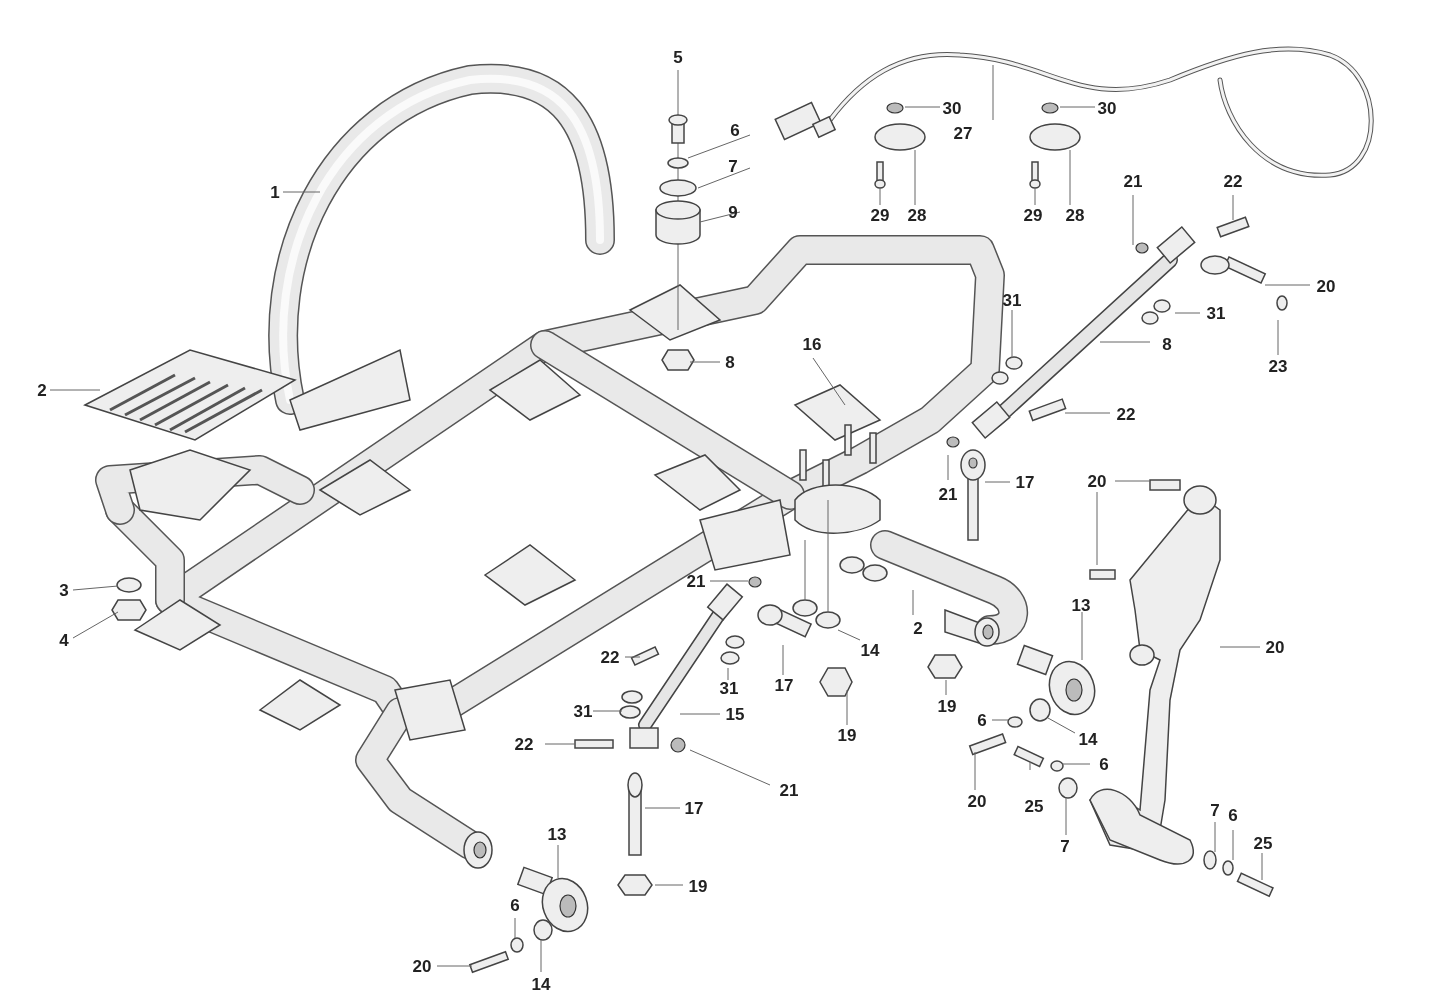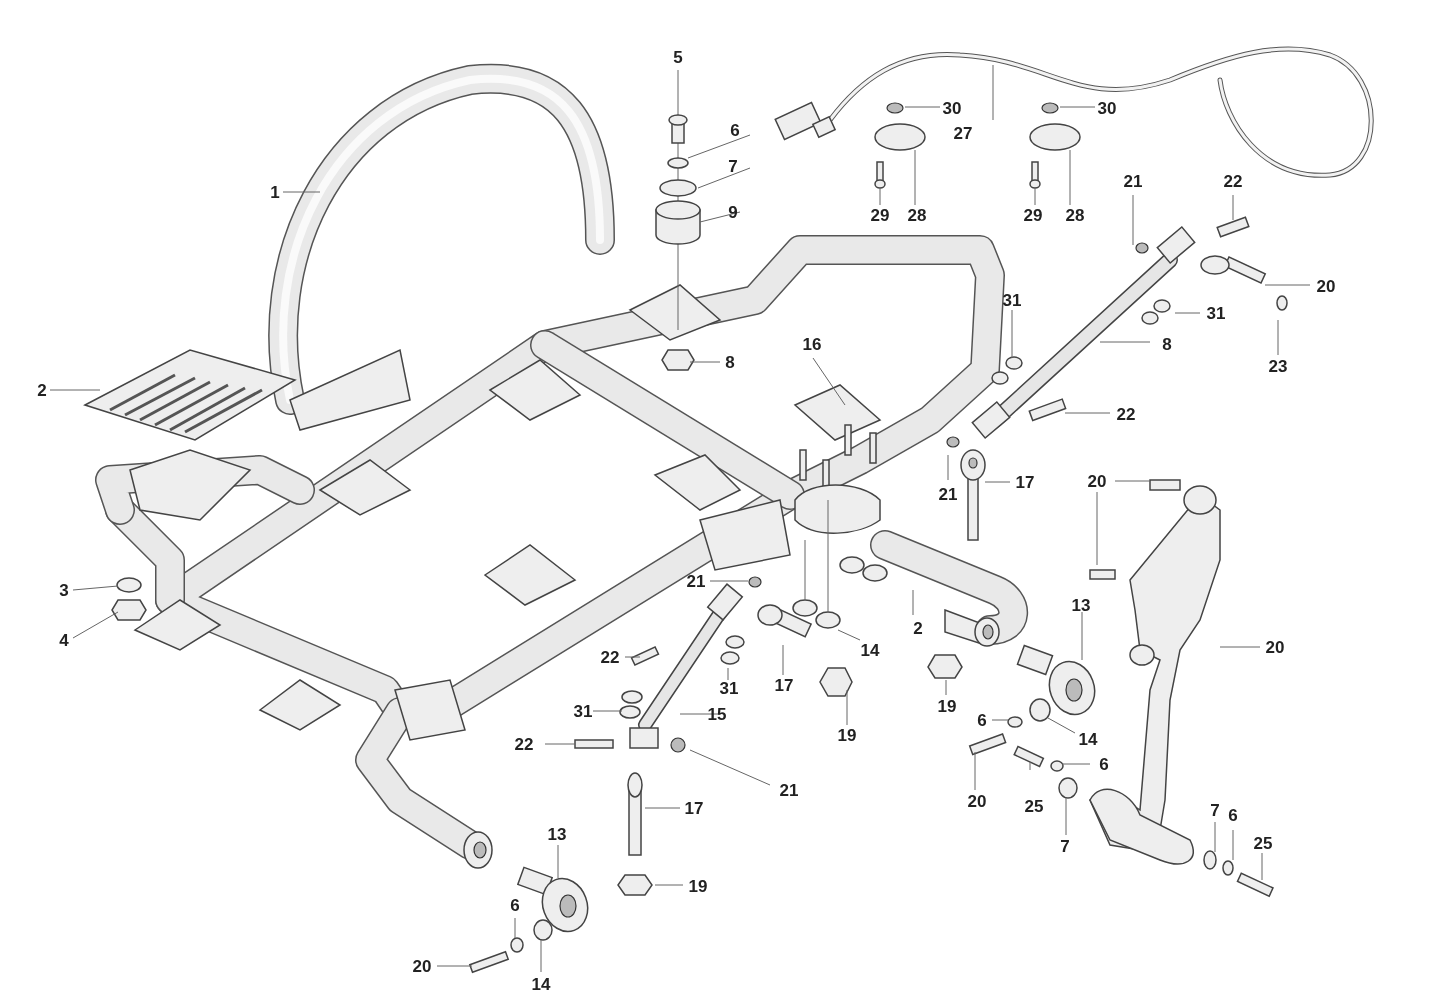--- a/index.html
+++ b/index.html
@@ -301,21 +301,21 @@
   <span class="callout" style="left:1097px;top:481px">20</span>
   <span class="callout" style="left:1275px;top:647px">20</span>
   <span class="callout" style="left:696px;top:581px">21</span>
   <span class="callout" style="left:870px;top:650px">14</span>
   <span class="callout" style="left:918px;top:628px">2</span>
   <span class="callout" style="left:1081px;top:605px">13</span>
   <span class="callout" style="left:610px;top:657px">22</span>
   <span class="callout" style="left:784px;top:685px">17</span>
   <span class="callout" style="left:729px;top:688px">31</span>
   <span class="callout" style="left:583px;top:711px">31</span>
-  <span class="callout" style="left:717px;top:714px">15</span>
+  <span class="callout" style="left:735px;top:714px">15</span>
   <span class="callout" style="left:847px;top:735px">19</span>
   <span class="callout" style="left:947px;top:706px">19</span>
   <span class="callout" style="left:982px;top:720px">6</span>
   <span class="callout" style="left:1088px;top:739px">14</span>
   <span class="callout" style="left:524px;top:744px">22</span>
   <span class="callout" style="left:789px;top:790px">21</span>
   <span class="callout" style="left:977px;top:801px">20</span>
   <span class="callout" style="left:1034px;top:806px">25</span>
   <span class="callout" style="left:1104px;top:764px">6</span>
   <span class="callout" style="left:1065px;top:846px">7</span>

